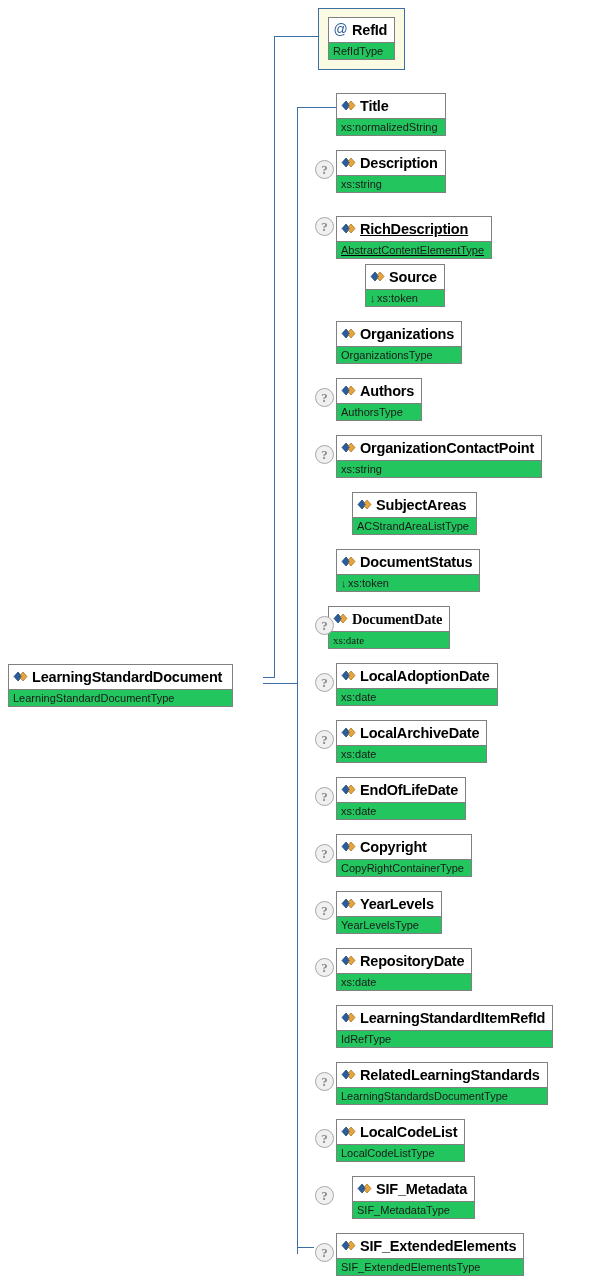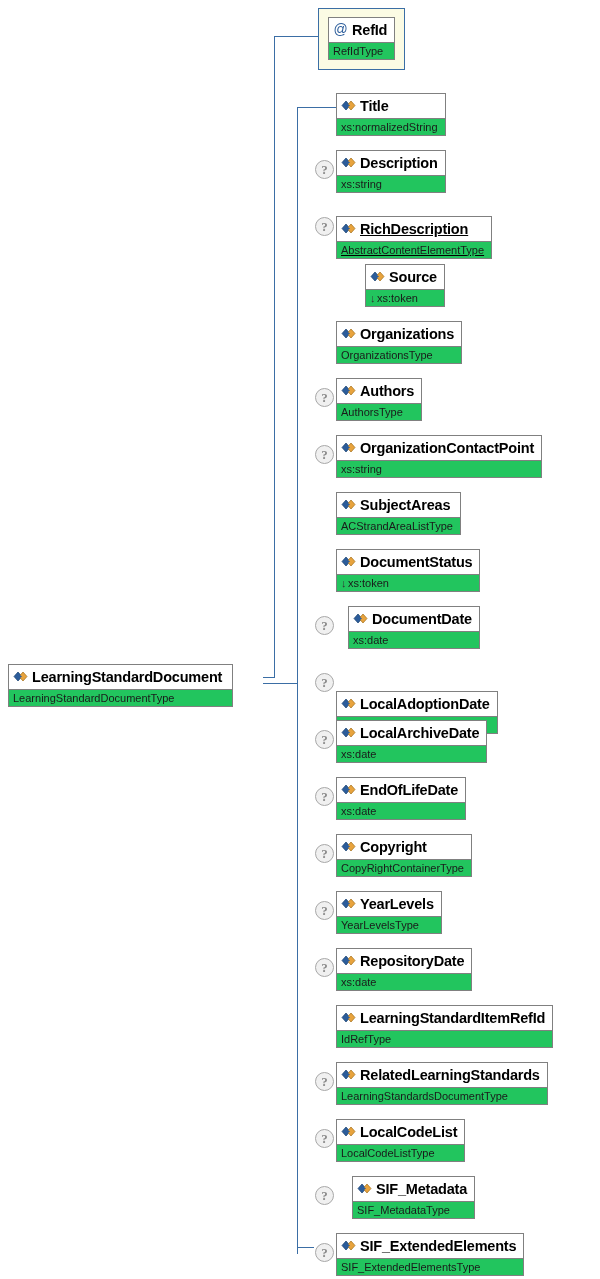--- a/index.html
+++ b/index.html
@@ -264,21 +264,21 @@
             <polygon points="6,6.5 10,2 14,6.5 10,11" fill="#e8a33d" stroke="#a06e18" stroke-width="0.7"></polygon>
             <polygon points="5.5,4 9,6.5 5.5,9 3,6.5" fill="#2c5d9b"></polygon>
           </svg>
           <span class="name-text">OrganizationContactPoint</span>
         </div>
         <div class="type-row">
           <span class="type-text">xs:string</span>
         </div>
       </div>
       <div class="opt-marker" style="left: 315px; top: 445px;">?</div>
-      <div class="node" style="left: 336px; top: 492px;">
+      <div class="node" style="left: 352px; top: 492px;">
         <div class="name-row">
           <svg class="el-icon" viewBox="0 0 15 13">
             <polygon points="1,6.5 5,2 9,6.5 5,11" fill="#2c5d9b" stroke="#173f6e" stroke-width="0.7"></polygon>
             <polygon points="6,6.5 10,2 14,6.5 10,11" fill="#e8a33d" stroke="#a06e18" stroke-width="0.7"></polygon>
             <polygon points="5.5,4 9,6.5 5.5,9 3,6.5" fill="#2c5d9b"></polygon>
           </svg>
           <span class="name-text">SubjectAreas</span>
         </div>
         <div class="type-row">
           <span class="type-text">ACStrandAreaListType</span>
@@ -291,35 +291,35 @@
             <polygon points="6,6.5 10,2 14,6.5 10,11" fill="#e8a33d" stroke="#a06e18" stroke-width="0.7"></polygon>
             <polygon points="5.5,4 9,6.5 5.5,9 3,6.5" fill="#2c5d9b"></polygon>
           </svg>
           <span class="name-text">DocumentStatus</span>
         </div>
         <div class="type-row">
           <span class="enum-arrow">↓</span>
           <span class="type-text">xs:token</span>
         </div>
       </div>
-      <div class="node" style="left: 348px; top: 606px;">
+      <div class="node" style="left: 328px; top: 606px; font-family: Liberation Serif, serif;">
         <div class="name-row">
           <svg class="el-icon" viewBox="0 0 15 13">
             <polygon points="1,6.5 5,2 9,6.5 5,11" fill="#2c5d9b" stroke="#173f6e" stroke-width="0.7"></polygon>
             <polygon points="6,6.5 10,2 14,6.5 10,11" fill="#e8a33d" stroke="#a06e18" stroke-width="0.7"></polygon>
             <polygon points="5.5,4 9,6.5 5.5,9 3,6.5" fill="#2c5d9b"></polygon>
           </svg>
           <span class="name-text">DocumentDate</span>
         </div>
         <div class="type-row">
           <span class="type-text">xs:date</span>
         </div>
       </div>
       <div class="opt-marker" style="left: 315px; top: 616px;">?</div>
-      <div class="node" style="left: 336px; top: 691px;">
+      <div class="node" style="left: 336px; top: 663px;">
         <div class="name-row">
           <svg class="el-icon" viewBox="0 0 15 13">
             <polygon points="1,6.5 5,2 9,6.5 5,11" fill="#2c5d9b" stroke="#173f6e" stroke-width="0.7"></polygon>
             <polygon points="6,6.5 10,2 14,6.5 10,11" fill="#e8a33d" stroke="#a06e18" stroke-width="0.7"></polygon>
             <polygon points="5.5,4 9,6.5 5.5,9 3,6.5" fill="#2c5d9b"></polygon>
           </svg>
           <span class="name-text">LocalAdoptionDate</span>
         </div>
         <div class="type-row">
           <span class="type-text">xs:date</span>

